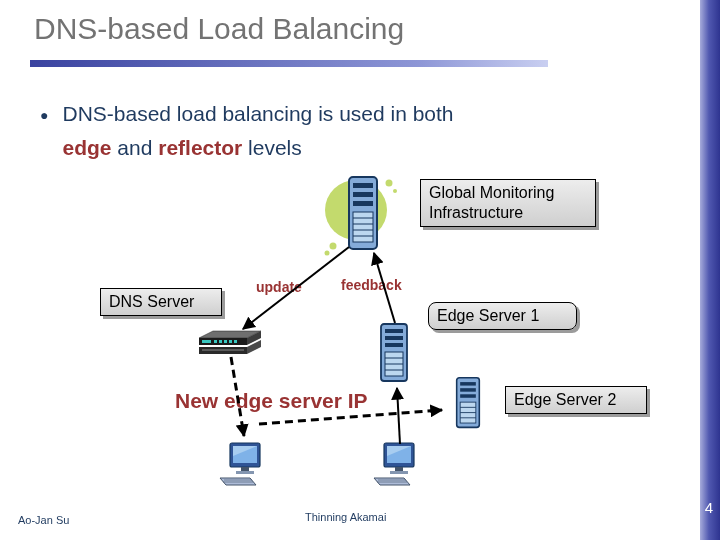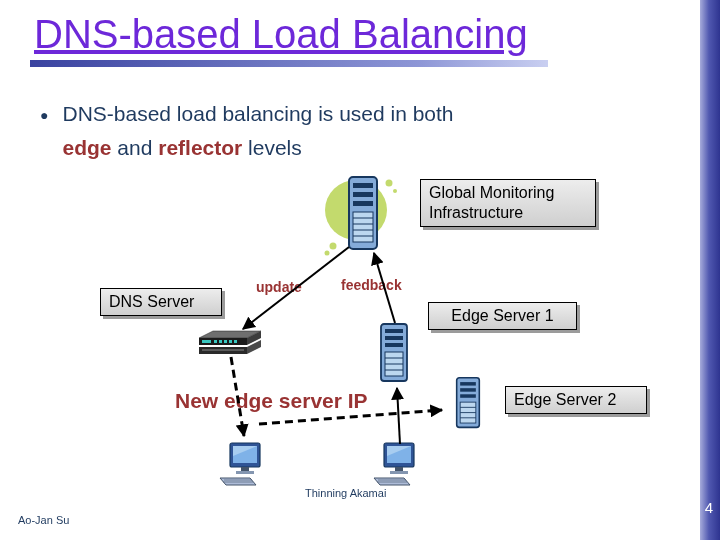--- a/index.html
+++ b/index.html
@@ -1,49 +1,49 @@
 <!DOCTYPE html>
 <html><head>
 <meta charset="utf-8">
 <style>
   html,body{margin:0;padding:0;background:#888;}
   .slide{position:relative;width:720px;height:540px;background:#ffffff;overflow:hidden;
          font-family:"Liberation Sans",sans-serif;}
   .right-bar{position:absolute;top:0;right:0;width:20px;height:540px;
              background:linear-gradient(to right,#a6abdb 0%,#5058b0 45%,#2e3490 100%);}
-  .title{position:absolute;left:34px;top:12px;margin:0;font-size:40px;font-weight:400;
-         color:#6d28d9;white-space:nowrap;text-decoration:underline;}
+  .title{position:absolute;left:34px;top:12px;margin:0;font-size:30px;font-weight:400;
+         color:#737373;white-space:nowrap;}
   .title-rule{position:absolute;left:30px;top:60px;width:518px;height:7px;
               background:linear-gradient(to right,#3a43a0 0%,#8d96d6 75%,#c9cff1 100%);}
   .bullet{position:absolute;left:40px;top:97px;display:flex;}
   .bullet-glyph{font-size:14px;color:#1f3a5f;margin-top:10px;margin-right:14px;}
   .bullet-line{font-size:21px;color:#1f3a5f;line-height:34px;white-space:nowrap;}
   .em{color:#993333;font-weight:700;}
   .box{position:absolute;background:linear-gradient(#ededed,#cfcfcf);border:1px solid #000;
        box-shadow:3px 3px 0 #9b9b9b;color:#000;font-size:16px;line-height:20px;padding:3px 8px;
        white-space:nowrap;}
   .box-gmi{left:420px;top:179px;width:158px;}
   .box-dns{left:100px;top:288px;width:104px;text-align:left;}
-  .box-edge1{left:428px;top:302px;width:131px;text-align:center;}
+  .box-edge1{left:428px;top:302px;width:131px;text-align:left;border-radius:8px;}
   .box-edge2{left:505px;top:386px;width:124px;}
   .lbl{position:absolute;font-weight:700;color:#993333;white-space:nowrap;}
   .lbl-update{left:256px;top:263px;font-size:14px;margin-top:16px;}
   .lbl-feedback{left:341px;top:277px;font-size:14px;}
   .lbl-newip{left:175px;top:389px;font-size:21px;}
   .icon{position:absolute;line-height:0;}
   .icon-monitoring{left:322px;top:172px;}
   .icon-switch{left:197px;top:329px;}
   .icon-edge1{left:374px;top:322px;}
   .icon-edge2{left:450px;top:376px;}
   .icon-client1{left:214px;top:442px;}
   .icon-client2{left:368px;top:442px;}
   .arrows{position:absolute;left:0;top:0;width:720px;height:540px;pointer-events:none;}
   .footer{position:absolute;font-size:11px;color:#1f3a5f;white-space:nowrap;}
   .footer-author{left:18px;top:514px;}
-  .footer-deck{left:305px;top:487px;}
+  .footer-deck{left:305px;top:511px;}
   .page-number{position:absolute;left:698px;top:499px;width:22px;text-align:center;
                font-size:15px;color:#ffffff;}
 </style>
 </head>
 <body>
 
 <div class="slide">
 
   <div class="right-bar"></div>
 

